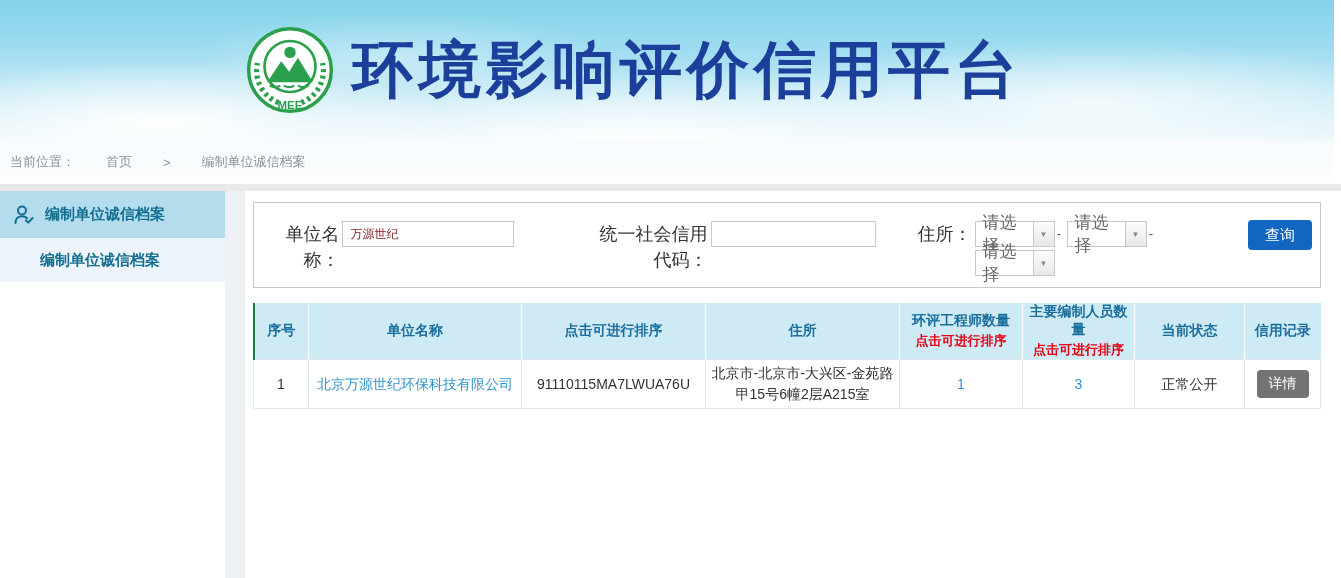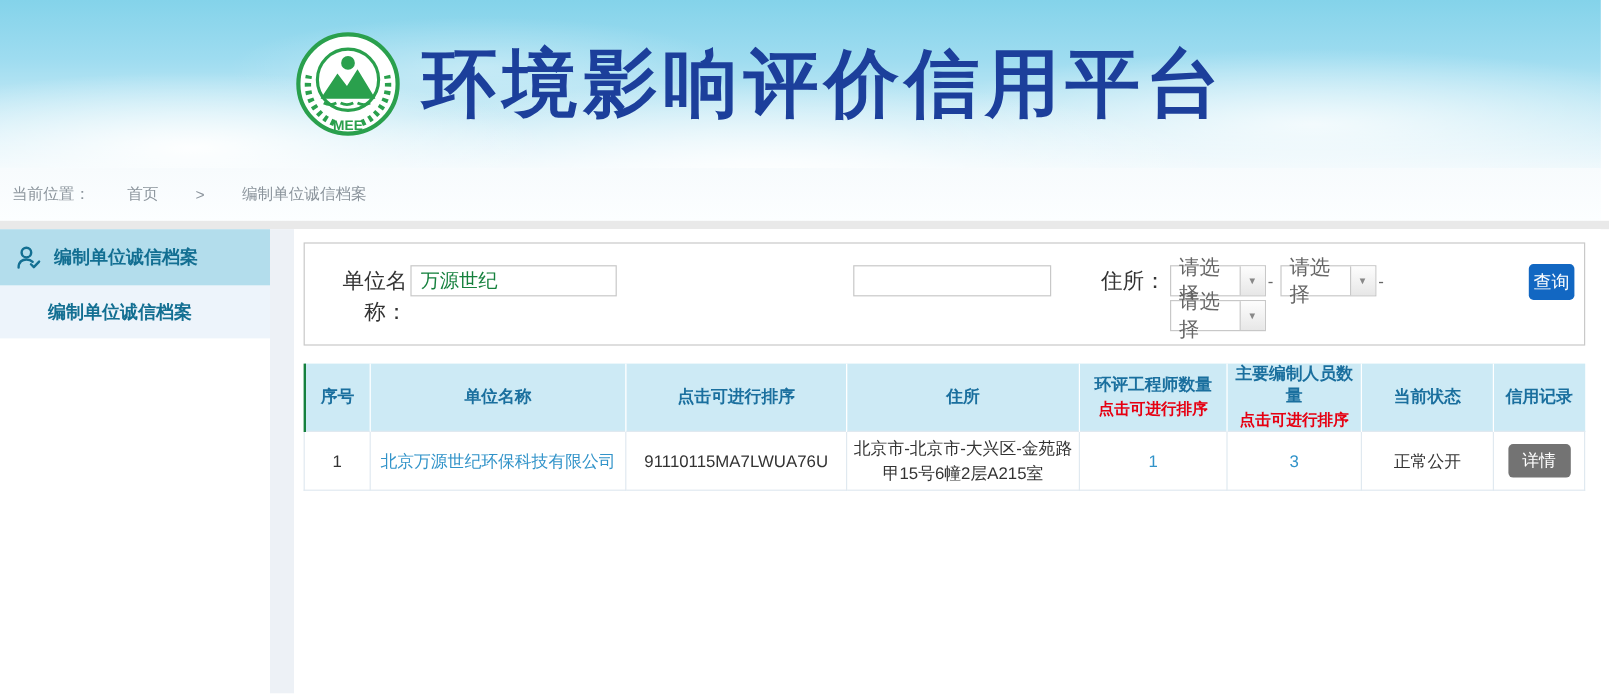--- a/index.html
+++ b/index.html
@@ -36,37 +36,37 @@
     display:flex; align-items:center; padding-left:40px; cursor:pointer; }
   .gapcol { width:20px; background:#edf1f6; }
   .main { flex:1; padding:11px 13px 0 8px; background:#fff; }
 
   
   .panel { position:relative; height:86px; border:1px solid #c9c9c9; background:#fff; }
   .flabel { position:absolute; font-size:18px; color:#333; line-height:26px; text-align:right; }
   .lab1 { left:10px;  top:18px; width:76px; }
   .lab2 { left:330px; top:18px; width:124px; }
   .lab3 { left:640px; top:18px; width:78px; }
-  .tinput { position:absolute; height:26px; border:1px solid #c8c8c8; padding:0 8px; font-size:16px;
-    color:#15803d; outline:none; }
+  .tinput { position:absolute; height:26px; border:1px solid #c8c8c8; padding:0 8px; font-size:12px;
+    color:#7f1d1d; outline:none; }
   .inp1 { left:88px;  top:18px; width:172px; }
   .inp2 { left:457px; top:18px; width:165px; }
   .sel { position:absolute; height:26px; width:80px; border:1px solid #c8c8c8; background:#fff;
     display:flex; align-items:center; cursor:pointer; }
   .sel-text { flex:1; font-size:17px; color:#666; padding-left:7px; }
   .sel-arrow { width:21px; height:100%; border-left:1px solid #c8c8c8;
     background:linear-gradient(180deg,#fdfdfd,#e7e7e7);
     display:flex; align-items:center; justify-content:center; font-size:8px; color:#888; }
   .sel1 { left:721px; top:18px; }
   .sel2 { left:813px; top:18px; }
   .sel3 { left:721px; top:47px; }
   .dash { position:absolute; font-size:14px; color:#666; line-height:26px; }
   .dash1 { left:803px; top:18px; }
   .dash2 { left:895px; top:18px; }
-  .query-btn { position:absolute; right:8px; top:17px; width:38px; height:30px; background:#1267c2;
+  .query-btn { position:absolute; right:8px; top:17px; width:64px; height:30px; background:#1267c2;
     color:#fff; border:none; border-radius:4px; font-size:15px; cursor:pointer; }
 
   
   table { margin-top:15px; width:1067px; border-collapse:collapse; table-layout:fixed; }
   col.c1{width:55px;} col.c2{width:213px;} col.c3{width:184px;} col.c4{width:194px;}
   col.c5{width:123px;} col.c6{width:112px;} col.c7{width:110px;} col.c8{width:76px;}
   th { height:44px; background:#cdeaf5; color:#1a6f9e; font-size:14px; font-weight:bold;
     border-left:1px solid #fff; text-align:center; vertical-align:middle; }
   th:first-child { border-left:2px solid #15803d;font-family:Liberation Mono, monospace; }
   th .sorthint { display:block; color:#e60012; font-size:13px; font-weight:bold; margin-top:2px; }
@@ -119,20 +119,21 @@
         <span>编制单位诚信档案</span>
       </div>
     </div>
     <div class="gapcol"></div>
 
     <div class="main">
 
       <div class="panel">
         <span class="flabel lab1">单位名称：</span>
         <input class="tinput inp1" type="text" value="万源世纪" style="">
+        <span class="flabel lab2">统一社会信用代码：</span>
         <input class="tinput inp2" type="text" value="" style="">
         <span class="flabel lab3">住所：</span>
 
         <div class="sel sel1">
           <span class="sel-text">请选择</span>
           <span class="sel-arrow">▼</span>
         </div>
         <span class="dash dash1">-</span>
         <div class="sel sel2">
           <span class="sel-text">请选择</span>

